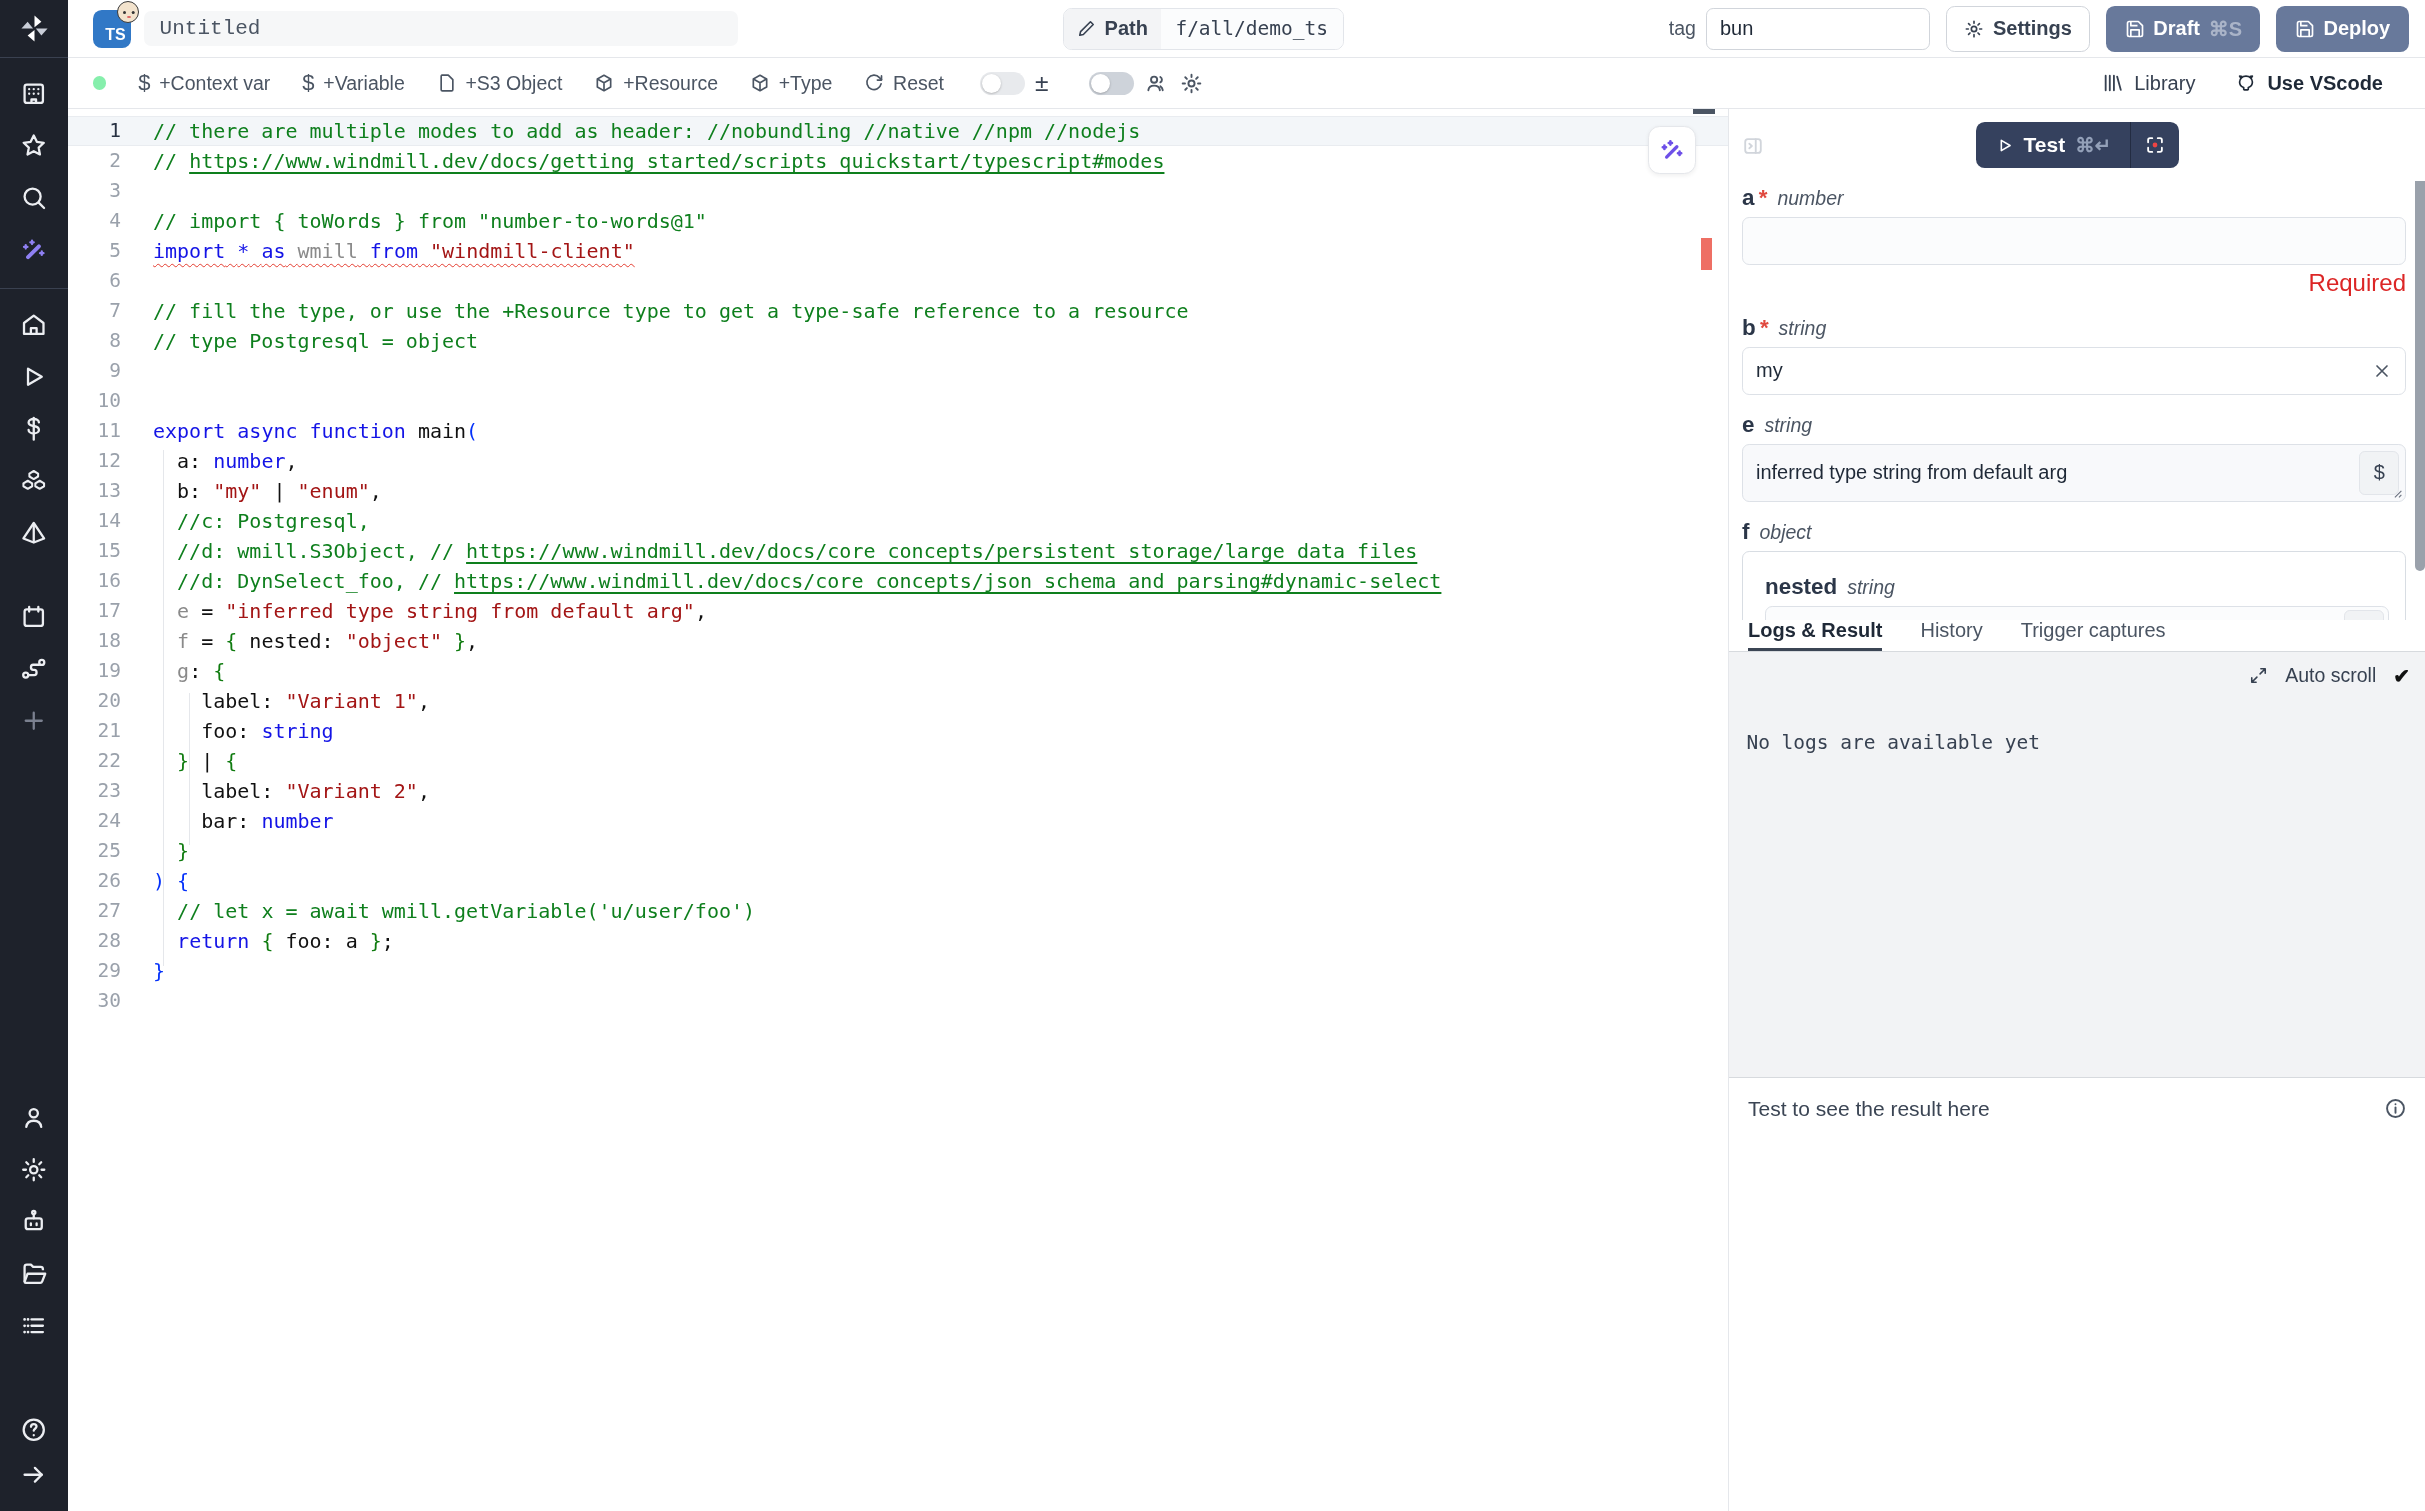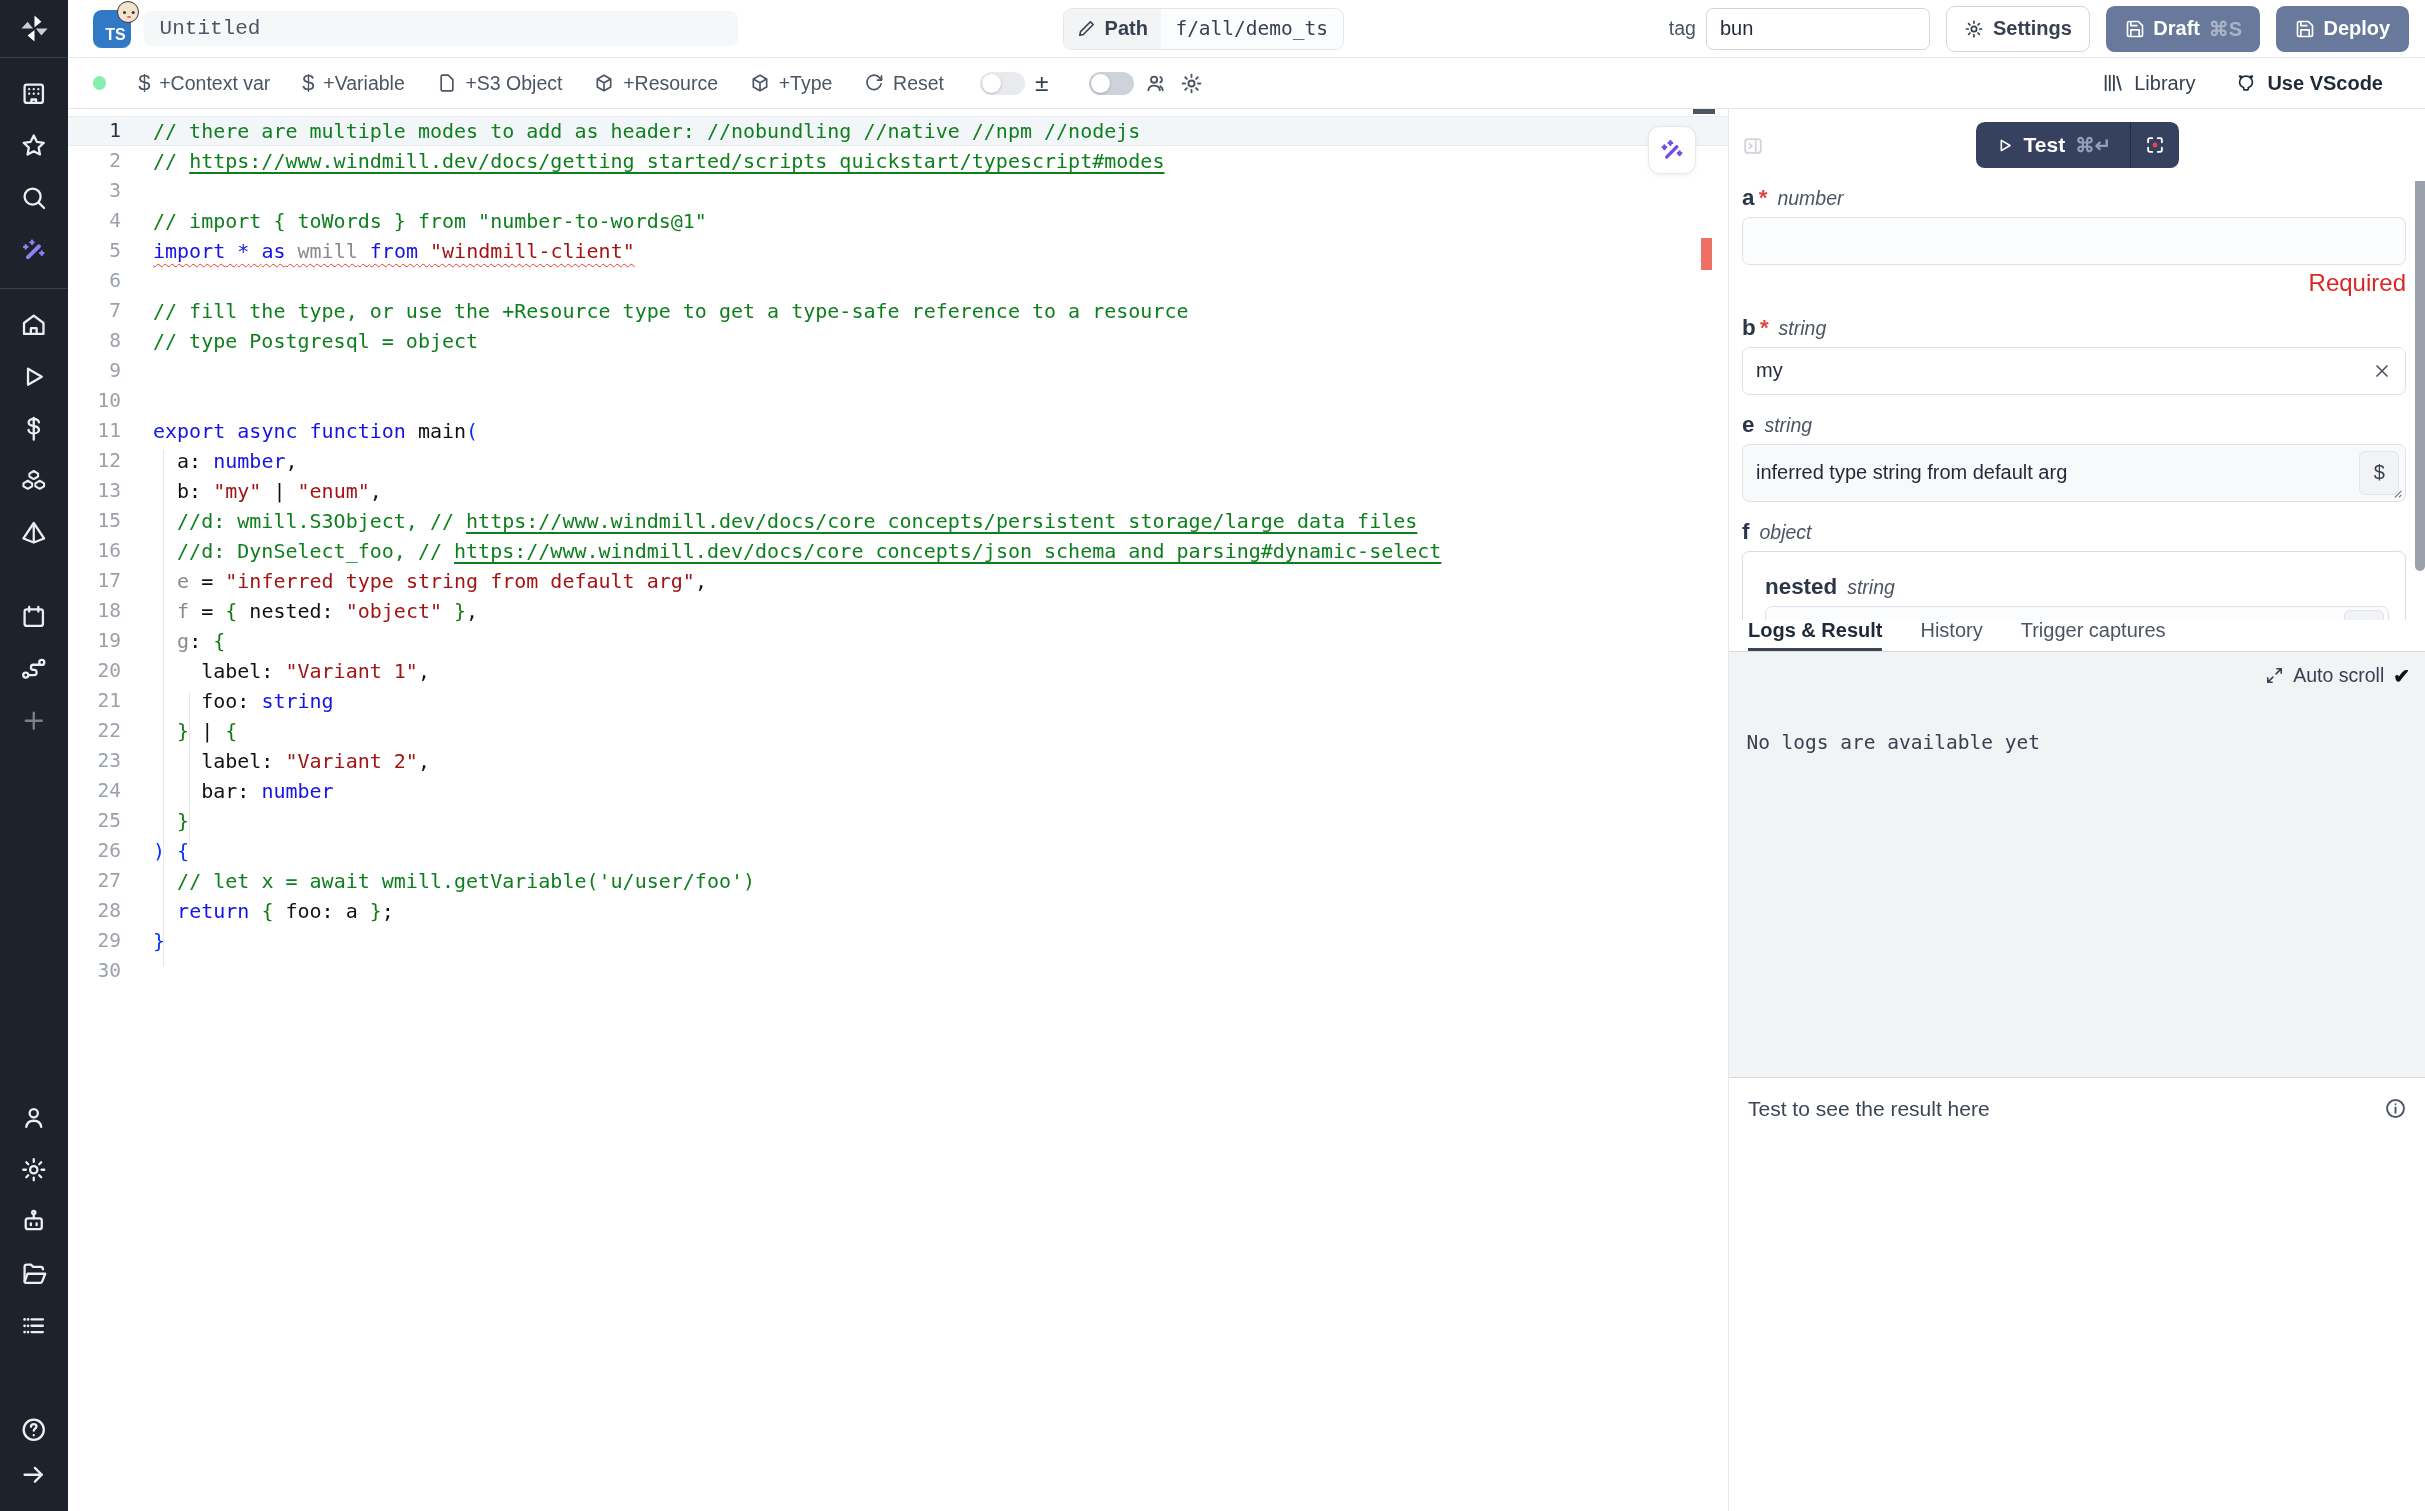--- a/index.html
+++ b/index.html
@@ -111,21 +111,21 @@
   .rs-corner { position:absolute; right:2.2px; bottom:1.4px; width:13px; height:13px; color:#6b7280; }
   .reqmsg { text-align:right; color:#dc2626; font-size:24px; margin-top:4.3px; }
   .obox { border:1.4px solid #d8dde3; border-radius:7.2px; padding:22px 16px 17.4px 22px; }
   .args-scroll { position:absolute; right:1.4px; top:-33px; width:9.4px; height:423px; background:#9aa1ab; border-radius:5px; }
 
   .tabs { height:32px; flex:none; border-bottom:1.4px solid #d7dade; display:flex; align-items:flex-end; padding-left:19px; gap:38px; }
   .tab { font-size:20px; color:#4b5563; padding-bottom:5.8px; cursor:pointer; border-bottom:3.6px solid transparent; }
   .tab.active { color:#1f2937; font-weight:600; border-bottom-color:#3b4554; }
 
   .logs { height:425px; flex:none; background:#f2f3f5; padding:11.6px 16px; position:relative; }
-  .autoscroll { display:flex; align-items:center; justify-content:flex-end; gap:9px; color:#374151; font-size:19.5px; }
+  .autoscroll { display:flex; align-items:center; justify-content:flex-end; gap:17px; color:#374151; font-size:19.5px; }
   .autoscroll svg { width:19px; height:19px; }
   .check { font-size:20px; color:#111; font-weight:700; }
   .nologs { font-family:"DejaVu Sans Mono", monospace; font-size:19.5px; color:#374151; margin-top:43px; margin-left:1.4px; }
 
   .result { flex:1; border-top:1.4px solid #d7dade; background:#fff; padding:19px 19px; display:flex; align-items:flex-start; justify-content:space-between; }
   .result-text { font-size:21px; color:#3b4554; }
   .info-ic { color:#4b5563; display:flex; cursor:pointer; }
   .info-ic svg { width:23px; height:23px; }
 </style>
 </head>
@@ -397,20 +397,21 @@
             <div class="row"><span class="ln">4</span><span class="lc"><span class="tk-c">// import { toWords } from "number-to-words@1"</span></span></div>
             <div class="row"><span class="ln">5</span><span class="lc"><span class="sq"><span class="tk-k">import</span><span> </span><span class="tk-k">*</span><span> </span><span class="tk-k">as</span><span> </span><span class="tk-g">wmill</span><span> </span><span class="tk-k">from</span><span> </span><span class="tk-s">"windmill-client"</span></span></span></div>
             <div class="row"><span class="ln">6</span><span class="lc"></span></div>
             <div class="row"><span class="ln">7</span><span class="lc"><span class="tk-c">// fill the type, or use the +Resource type to get a type-safe reference to a resource</span></span></div>
             <div class="row"><span class="ln">8</span><span class="lc"><span class="tk-c">// type Postgresql = object</span></span></div>
             <div class="row"><span class="ln">9</span><span class="lc"></span></div>
             <div class="row"><span class="ln">10</span><span class="lc"></span></div>
             <div class="row"><span class="ln">11</span><span class="lc"><span class="tk-k">export</span><span> </span><span class="tk-k">async</span><span> </span><span class="tk-k">function</span><span> main</span><span class="tk-bb">(</span></span></div>
             <div class="row"><span class="ln">12</span><span class="lc"><span>  a: </span><span class="tk-k">number</span><span>,</span></span></div>
             <div class="row"><span class="ln">13</span><span class="lc"><span>  b: </span><span class="tk-s">"my"</span><span> | </span><span class="tk-s">"enum"</span><span>,</span></span></div>
+            <div class="row"><span class="ln">14</span><span class="lc"><span class="tk-c">  //c: Postgresql,</span></span></div>
             <div class="row"><span class="ln">15</span><span class="lc"><span class="tk-c">  //d: wmill.S3Object, // </span><span class="tk-l">https://www.windmill.dev/docs/core_concepts/persistent_storage/large_data_files</span></span></div>
             <div class="row"><span class="ln">16</span><span class="lc"><span class="tk-c">  //d: DynSelect_foo, // </span><span class="tk-l">https://www.windmill.dev/docs/core_concepts/json_schema_and_parsing#dynamic-select</span></span></div>
             <div class="row"><span class="ln">17</span><span class="lc"><span>  </span><span class="tk-g">e</span><span> = </span><span class="tk-s">"inferred type string from default arg"</span><span>,</span></span></div>
             <div class="row"><span class="ln">18</span><span class="lc"><span>  </span><span class="tk-g">f</span><span> = </span><span class="tk-gb">{</span><span> nested: </span><span class="tk-s">"object"</span><span> </span><span class="tk-gb">}</span><span>,</span></span></div>
             <div class="row"><span class="ln">19</span><span class="lc"><span>  </span><span class="tk-g">g</span><span>: </span><span class="tk-gb">{</span></span></div>
             <div class="row"><span class="ln">20</span><span class="lc"><span>    label: </span><span class="tk-s">"Variant 1"</span><span>,</span></span></div>
             <div class="row"><span class="ln">21</span><span class="lc"><span>    foo: </span><span class="tk-k">string</span></span></div>
             <div class="row"><span class="ln">22</span><span class="lc"><span>  </span><span class="tk-gb">}</span><span> | </span><span class="tk-gb">{</span></span></div>
             <div class="row"><span class="ln">23</span><span class="lc"><span>    label: </span><span class="tk-s">"Variant 2"</span><span>,</span></span></div>
             <div class="row"><span class="ln">24</span><span class="lc"><span>    bar: </span><span class="tk-k">number</span></span></div>

